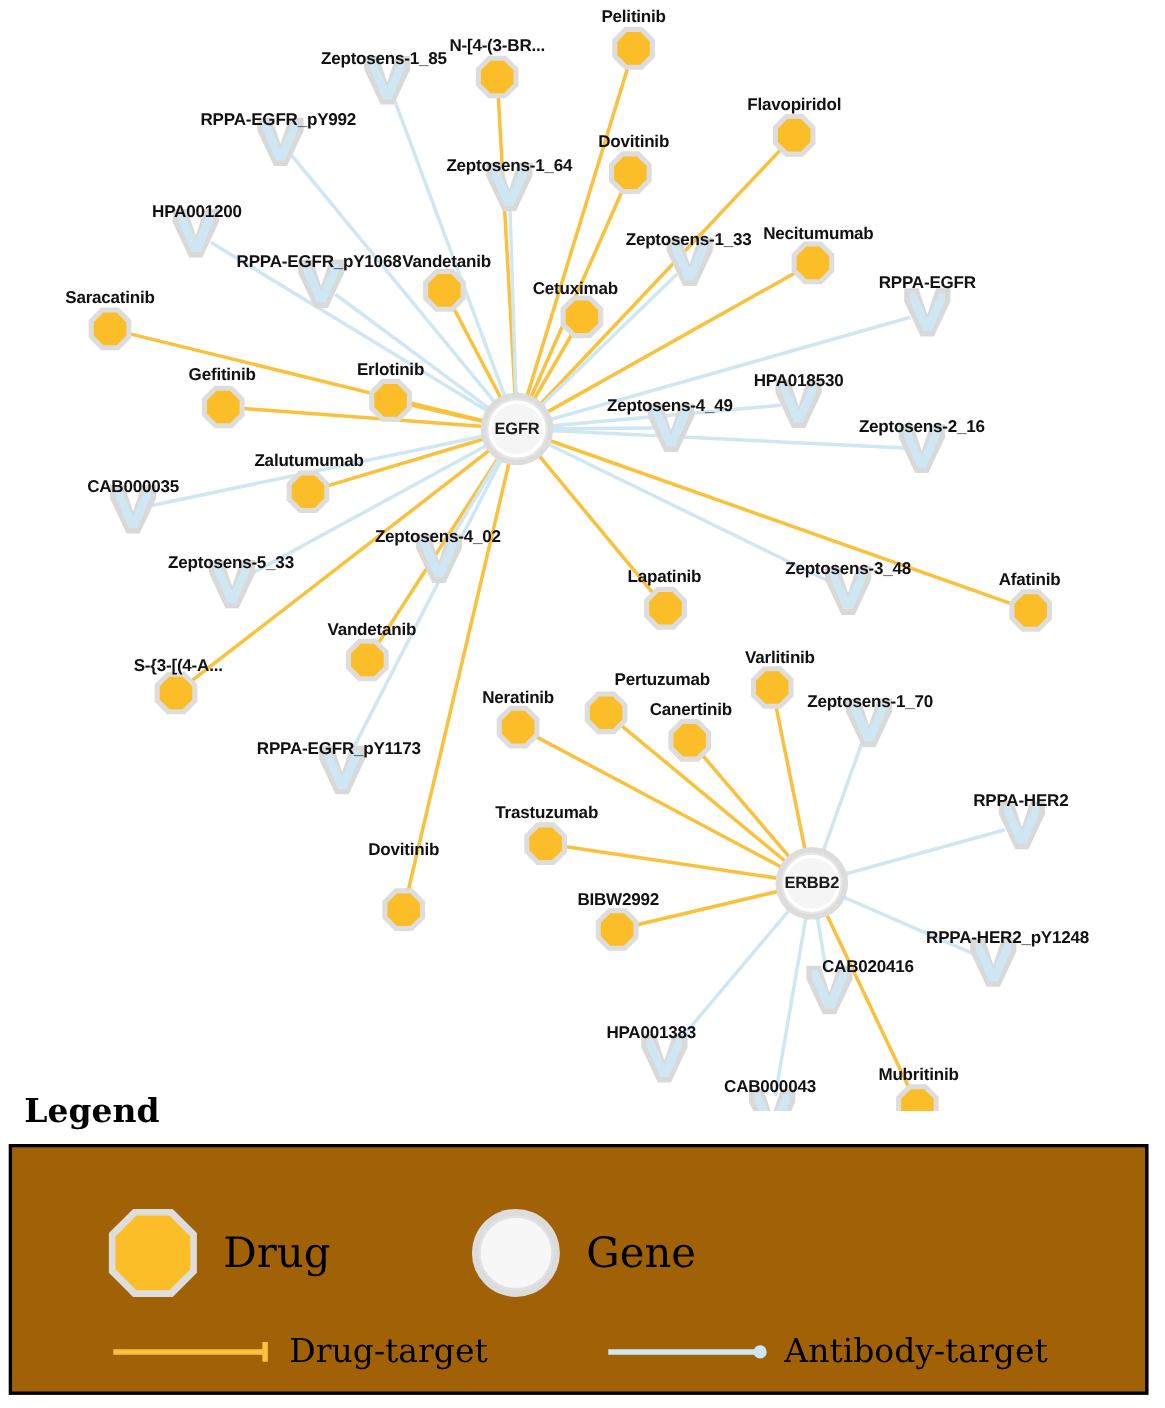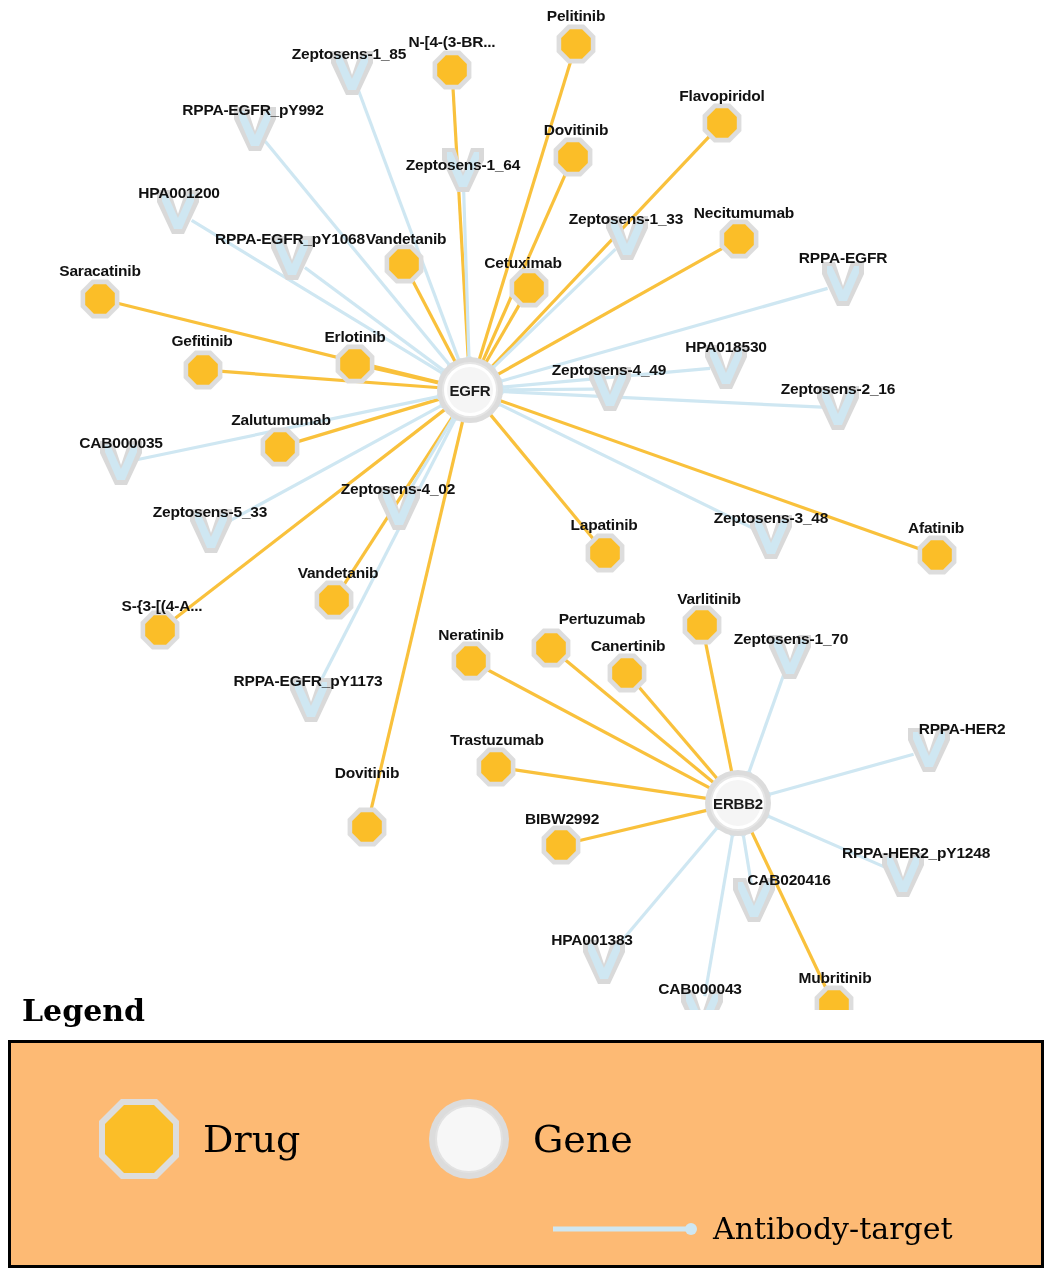--- a/index.html
+++ b/index.html
@@ -51,21 +51,21 @@
     font-weight: bold;
     color: #000;
   }
   #legend-box {
     position: absolute;
     left: 8px;
     top: 1040px;
     width: 1036px;
     height: 228px;
     border: 3px solid #000;
-    background: #fdba74;
+    background: #a16207;
     box-sizing: border-box;
   }
   .legend-item {
     position: absolute;
     display: flex;
     align-items: center;
   }
   .legend-text {
     font-family: "DejaVu Serif", serif;
     font-size: 38px;
@@ -290,35 +290,35 @@
       <div class="node-label" style="left: 162px; top: 606px;">S-{3-[(4-A...</div>
       <div class="node-label" style="left: 554px; top: 619px; margin-left: 48px;">Pertuzumab</div>
       <div class="node-label" style="left: 628px; top: 646px;">Canertinib</div>
       <div class="node-label" style="left: 471px; top: 635px;">Neratinib</div>
       <div class="node-label" style="left: 497px; top: 740px;">Trastuzumab</div>
       <div class="node-label" style="left: 367px; top: 773px;">Dovitinib</div>
       <div class="node-label" style="left: 562px; top: 819px;">BIBW2992</div>
       <div class="node-label" style="left: 835px; top: 978px;">Mubritinib</div>
       <div class="node-label" style="left: 349px; top: 54px;">Zeptosens-1_85</div>
       <div class="node-label" style="left: 253px; top: 110px;">RPPA-EGFR_pY992</div>
-      <div class="node-label" style="left: 463px; top: 165px;">Zeptosens-1_64</div>
+      <div class="node-label" style="left: 463px; top: 151px;">Zeptosens-1_64</div>
       <div class="node-label" style="left: 179px; top: 193px;">HPA001200</div>
       <div class="node-label" style="left: 626px; top: 219px;">Zeptosens-1_33</div>
       <div class="node-label" style="left: 290px; top: 239px;">RPPA-EGFR_pY1068</div>
       <div class="node-label" style="left: 843px; top: 258px;">RPPA-EGFR</div>
       <div class="node-label" style="left: 726px; top: 347px;">HPA018530</div>
       <div class="node-label" style="left: 609px; top: 370px;">Zeptosens-4_49</div>
       <div class="node-label" style="left: 838px; top: 389px;">Zeptosens-2_16</div>
       <div class="node-label" style="left: 121px; top: 443px;">CAB000035</div>
       <div class="node-label" style="left: 398px; top: 489px;">Zeptosens-4_02</div>
       <div class="node-label" style="left: 210px; top: 512px;">Zeptosens-5_33</div>
       <div class="node-label" style="left: 771px; top: 518px;">Zeptosens-3_48</div>
       <div class="node-label" style="left: 791px; top: 639px;">Zeptosens-1_70</div>
       <div class="node-label" style="left: 308px; top: 681px;">RPPA-EGFR_pY1173</div>
-      <div class="node-label" style="left: 928px; top: 729px; margin-left: 34px;">RPPA-HER2</div>
+      <div class="node-label" style="left: 928px; top: 729px;">RPPA-HER2</div>
       <div class="node-label" style="left: 916px; top: 853px;">RPPA-HER2_pY1248</div>
       <div class="node-label" style="left: 789px; top: 880px;">CAB020416</div>
       <div class="node-label" style="left: 592px; top: 940px;">HPA001383</div>
       <div class="node-label" style="left: 700px; top: 989px;">CAB000043</div>
       <div class="node-label gene-label" style="left: 470px; top: 390px;">EGFR</div>
       <div class="node-label gene-label" style="left: 738px; top: 803px;">ERBB2</div>
     </div>
 </div>
 
 <div id="legend-title">Legend</div>
@@ -334,20 +334,27 @@
 
   <div class="legend-item" style="left:410px; top:48px;">
     <svg width="96" height="96" viewBox="0 0 96 96">
       <circle cx="48" cy="48" r="40" fill="#DCDCDC"></circle>
       <circle cx="48" cy="48" r="33" fill="#F7F7F7" stroke="#E2E2E2" stroke-width="2"></circle>
     </svg>
     <span class="legend-text">Gene</span>
   </div>
 
 
+  <div class="legend-item" style="left:90px; top:168px;">
+    <svg width="150" height="24" viewBox="0 0 150 24">
+      <line x1="2" y1="12" x2="140" y2="12" stroke="#F9C13C" stroke-width="5"></line>
+      <line x1="140" y1="3" x2="140" y2="21" stroke="#F9C13C" stroke-width="5"></line>
+    </svg>
+    <span class="legend-text-sm">Drug-target</span>
+  </div>
 
   <div class="legend-item" style="left:540px; top:168px;">
     <svg width="150" height="24" viewBox="0 0 150 24">
       <line x1="2" y1="12" x2="136" y2="12" stroke="#CFE7F2" stroke-width="5"></line>
       <circle cx="140" cy="12" r="6" fill="#CFE7F2"></circle>
     </svg>
     <span class="legend-text-sm">Antibody-target</span>
   </div>
 </div>
 

